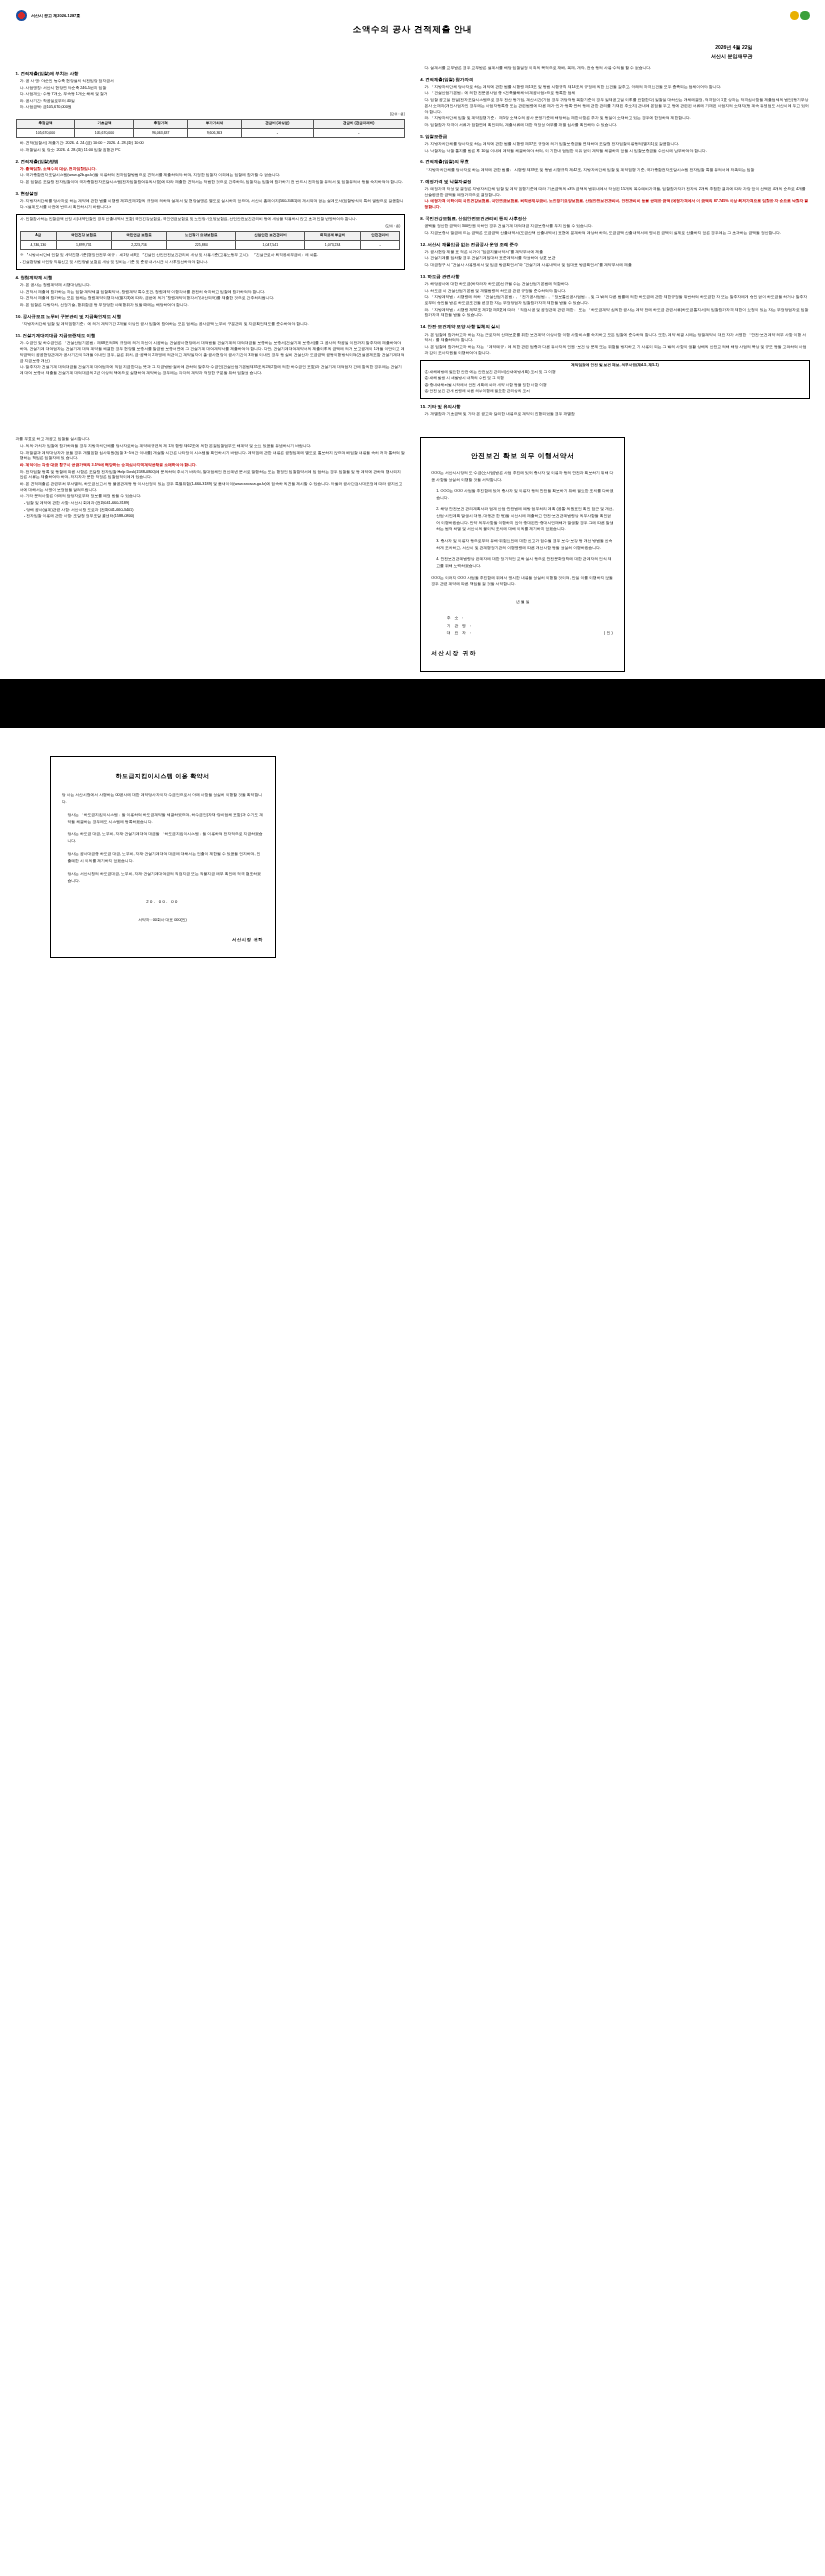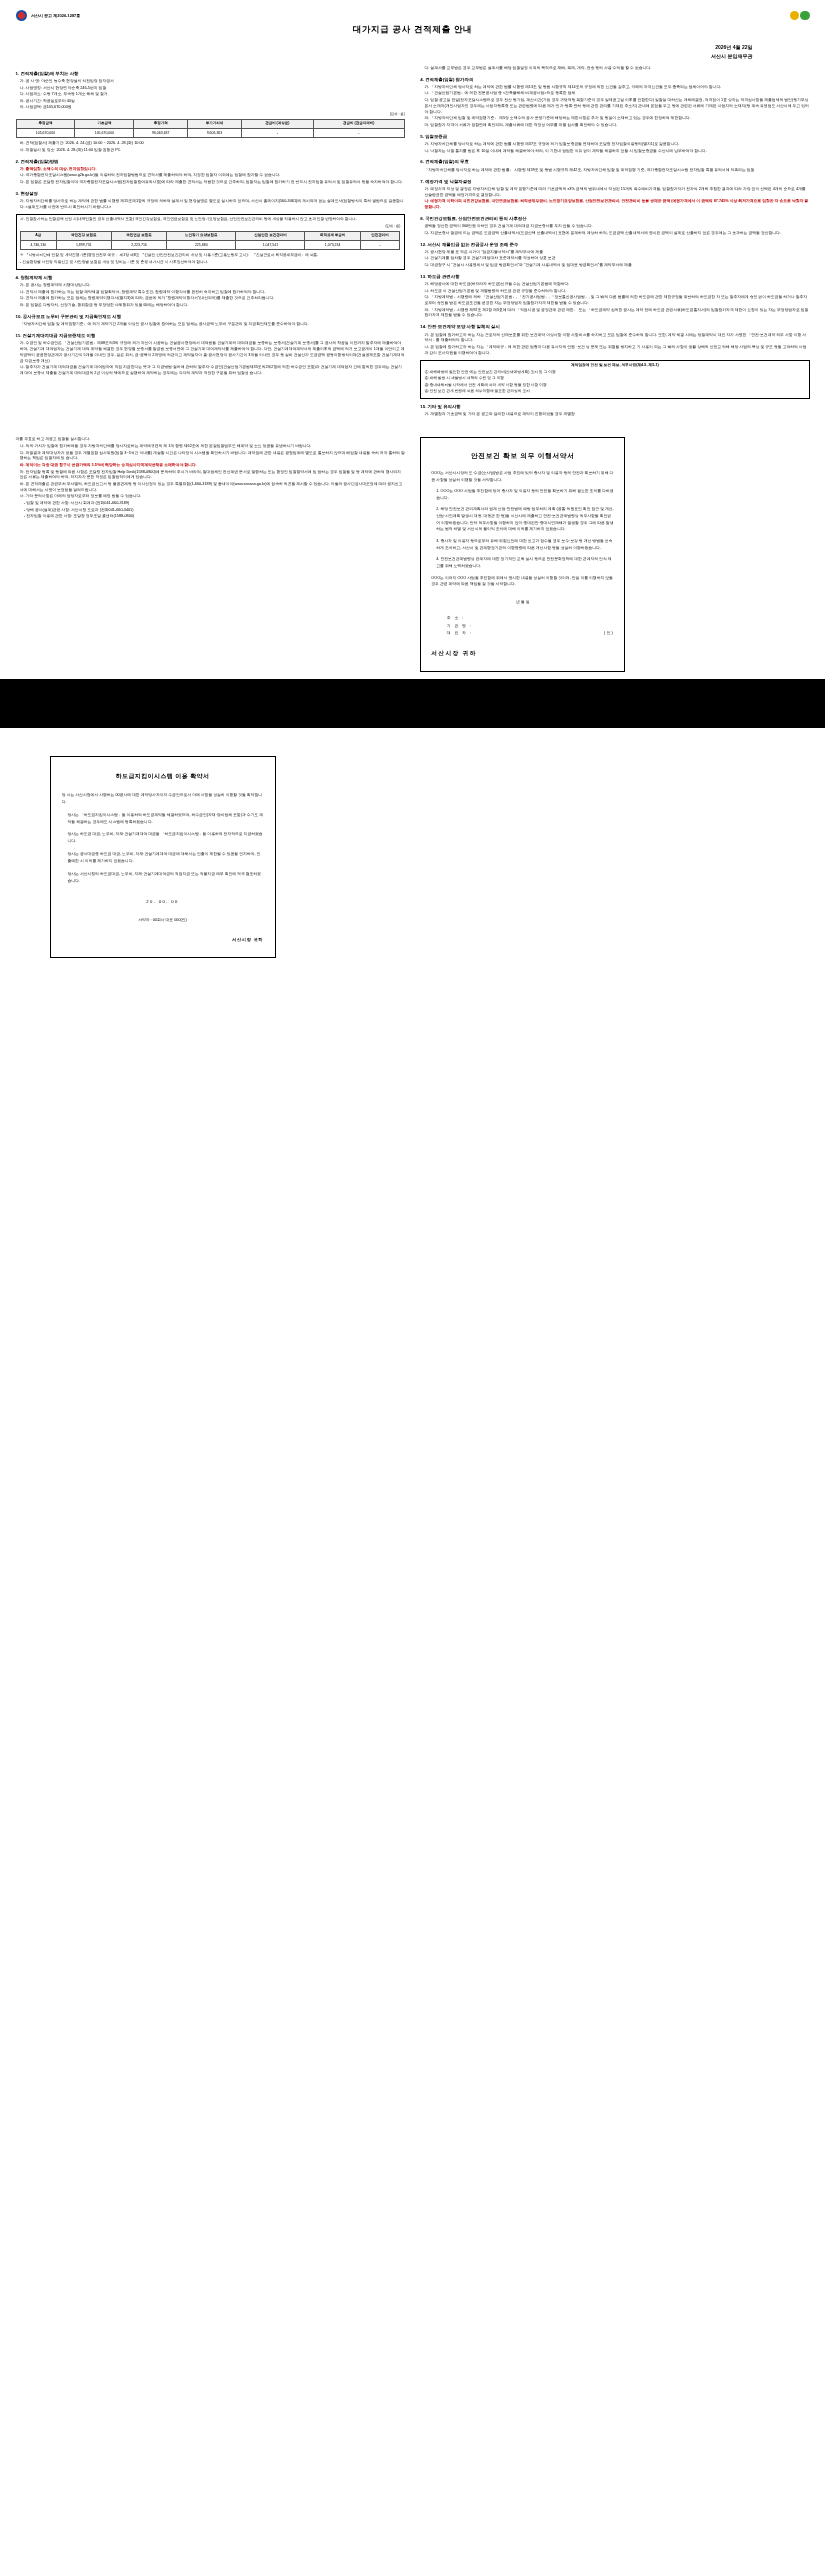--- a/index.html
+++ b/index.html
@@ -169,21 +169,21 @@
 
     <div class="stamp-row">
       <div class="emblem"></div>
       <div class="notice-no">서산시 공고 제2026-1287호</div>
       <div style="margin-left:auto;display:flex;gap:1.4px;">
         <div style="width:9.2px;height:9.2px;border-radius:50%;background:#e8b000;"></div>
         <div style="width:9.2px;height:9.2px;border-radius:50%;background:#3aa03a;"></div>
       </div>
     </div>
 
-    <div class="title-main">대가지급 공사 견적제출 안내</div>
+    <div class="title-main">소액수의 공사 견적제출 안내</div>
 
     <div class="date-right">
       <div class="big">2026년 4월 22일</div>
       <div class="big">서산시 분임재무관</div>
     </div>
 
     <div class="cols">
 
       <div class="col">
 

